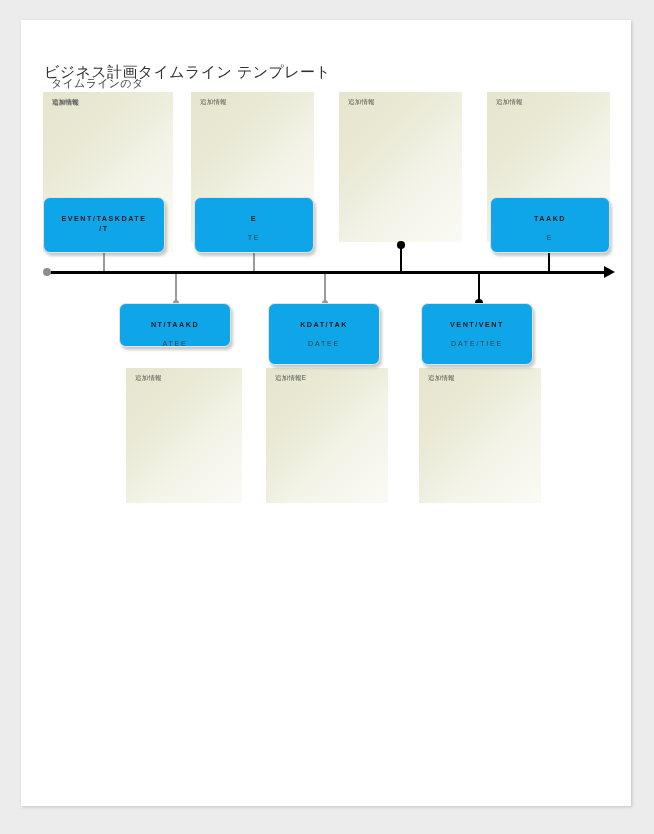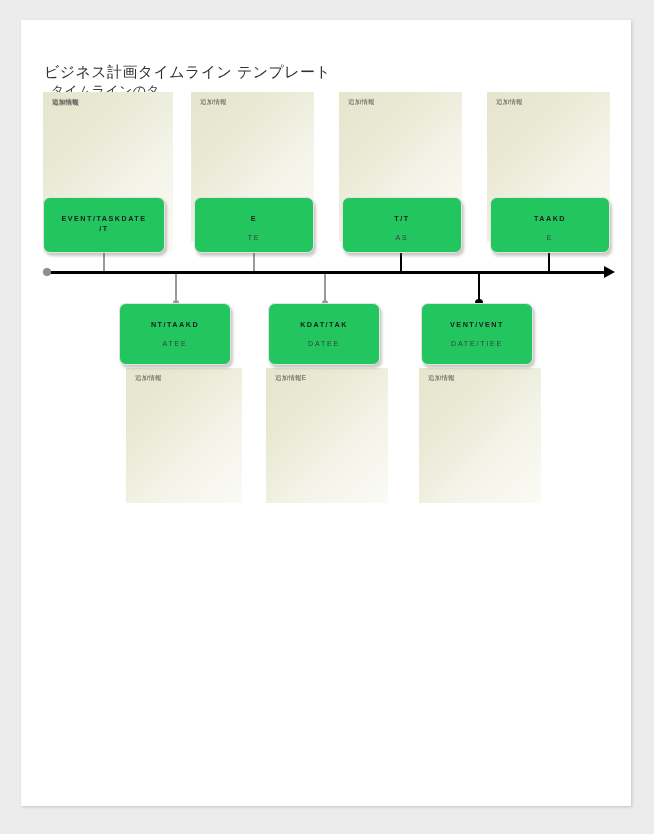--- a/index.html
+++ b/index.html
@@ -34,22 +34,22 @@
     left: 23px;
     top: 43px;
     font-size: 15px;
     color: #2f2f2f;
     letter-spacing: 0.4px;
     white-space: nowrap;
   }
   #subtitle {
     position: absolute;
     left: 30px;
-    top: 62px;
-    font-size: 13px;
+    top: 56px;
+    font-size: 11px;
     color: #3a3a3a;
     letter-spacing: 0.3px;
     white-space: nowrap;
   }
 
   
   .info-panel {
     position: absolute;
     background: linear-gradient(135deg, #e6e6cf 0%, #e9e9d4 30%, #f3f3e8 62%, #fbfbf6 100%);
   }
@@ -62,21 +62,21 @@
     white-space: nowrap;
     letter-spacing: 0.2px;
   }
   .info-label.stacked {
     text-shadow: 0.6px 0.6px 0 rgba(40,40,40,0.55), -0.6px 0.3px 0 rgba(60,60,60,0.4);
   }
 
   
   .card {
     position: absolute;
-    background: #22c55e;
+    background: #0ea5e9;
     border: 1px solid #e2e2e2;
     border-radius: 7px;
     box-shadow: 2px 3px 3px rgba(90,90,80,0.33);
     box-sizing: border-box;
     display: flex;
     flex-direction: column;
     align-items: flex-end;
   }
   .card-title {
     font-size: 7.2px;
@@ -181,44 +181,40 @@
     <div class="card top" style="left:22px;  top:177px; width:122px; height:56px;">
       <div class="card-title">EVENT/TASKDATE</div>
       <div class="card-title" style="margin-top:0">/T</div>
     </div>
 
     <div class="card top" style="left:173px; top:177px; width:120px; height:56px;">
       <div class="card-title">E</div>
       <div class="card-sub">TE</div>
     </div>
 
-    <div class="card top" style="left:321px; top:177px; width:120px; height:56px;">
-      <div class="card-title">T/T</div>
-      <div class="card-sub">AS</div>
-    </div>
 
     <div class="card top" style="left:469px; top:177px; width:120px; height:56px;">
       <div class="card-title">TAAKD</div>
       <div class="card-sub">E</div>
     </div>
 
     <div class="connector gray" style="left:154px; top:254px; height:29px;"></div>
     <div class="conn-dot  gray" style="left:152px; top:280px;"></div>
 
     <div class="connector gray" style="left:303px; top:254px; height:29px;"></div>
     <div class="conn-dot  gray" style="left:301px; top:280px;"></div>
 
     <div class="connector black" style="left:457px; top:254px; height:29px;"></div>
     <div class="conn-dot  black" style="left:454px; top:279px;"></div>
 
     <div id="axis-line" style="left:25px; top:251px; width:560px;"></div>
     <div id="axis-start-dot" style="left:22px; top:248px;"></div>
     <div id="axis-arrow" style="left:583px; top:246px;"></div>
 
-    <div class="card bottom" style="left:98px;  top:283px; width:112px; height:62px;">
+    <div class="card bottom" style="left:98px;  top:283px; width:112px; height:44px;">
       <div class="card-title">NT/TAAKD</div>
       <div class="card-sub">ATEE</div>
     </div>
 
     <div class="card bottom" style="left:247px; top:283px; width:112px; height:62px;">
       <div class="card-title">KDAT/TAK</div>
       <div class="card-sub">DATEE</div>
     </div>
 
     <div class="card bottom" style="left:400px; top:283px; width:112px; height:62px;">

